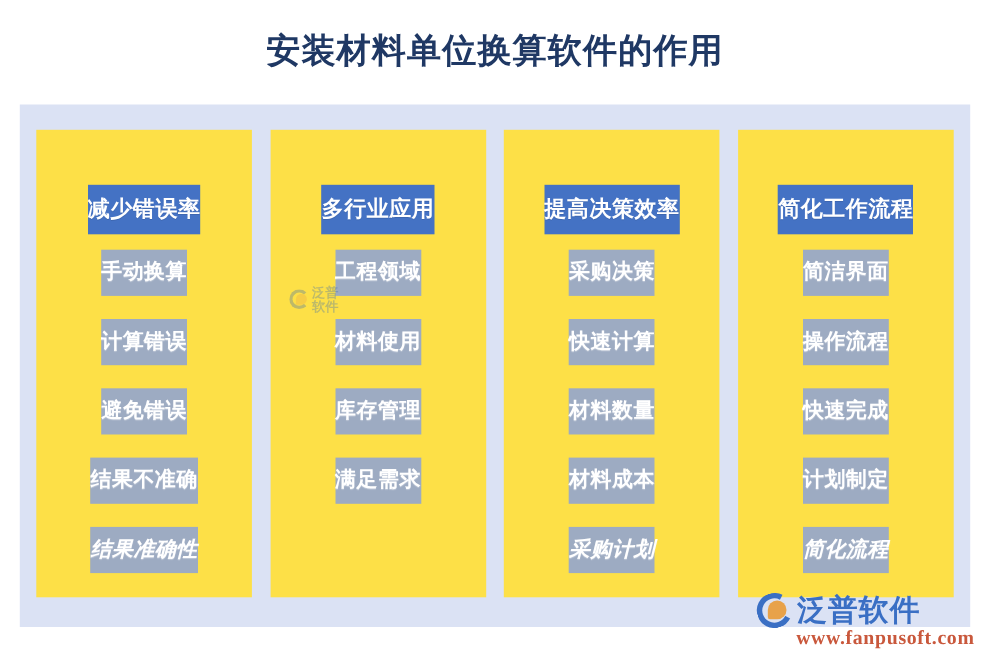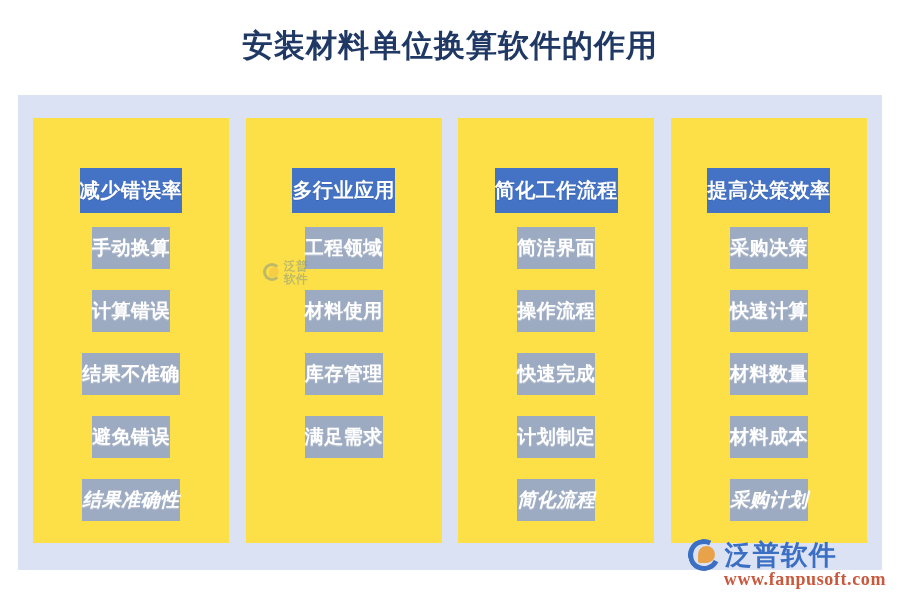--- a/index.html
+++ b/index.html
@@ -203,56 +203,56 @@
 <body>
 
 <div class="page-title">安装材料单位换算软件的作用</div>
 
 <div class="panel">
 
   <div class="card">
     <div class="card-header">减少错误率</div>
     <div class="card-item">手动换算</div>
     <div class="card-item">计算错误</div>
+    <div class="card-item">避免错误</div>
     <div class="card-item">结果不准确</div>
-    <div class="card-item">避免错误</div>
     <div class="card-item">结果准确性</div>
   </div>
 
   <div class="card">
     <div class="card-header">多行业应用</div>
     <div class="card-item">工程领域</div>
     <div class="card-item">材料使用</div>
     <div class="card-item">库存管理</div>
     <div class="card-item">满足需求</div>
 
     <div class="watermark">
       <span class="wm-mark"></span>
       <span class="wm-text">泛普软件</span>
     </div>
+  </div>
+
+  <div class="card">
+    <div class="card-header">提高决策效率</div>
+    <div class="card-item">采购决策</div>
+    <div class="card-item">快速计算</div>
+    <div class="card-item">材料数量</div>
+    <div class="card-item">材料成本</div>
+    <div class="card-item">采购计划</div>
   </div>
 
   <div class="card">
     <div class="card-header">简化工作流程</div>
     <div class="card-item">简洁界面</div>
     <div class="card-item">操作流程</div>
     <div class="card-item">快速完成</div>
     <div class="card-item">计划制定</div>
     <div class="card-item">简化流程</div>
   </div>
 
-  <div class="card">
-    <div class="card-header">提高决策效率</div>
-    <div class="card-item">采购决策</div>
-    <div class="card-item">快速计算</div>
-    <div class="card-item">材料数量</div>
-    <div class="card-item">材料成本</div>
-    <div class="card-item">采购计划</div>
-  </div>
-
 </div>
 
 <div class="brand">
   <div class="brand-row">
     <span class="brand-mark"></span>
     <span class="brand-name">泛普软件</span>
   </div>
   <div class="brand-url">www.fanpusoft.com</div>
 </div>
 

